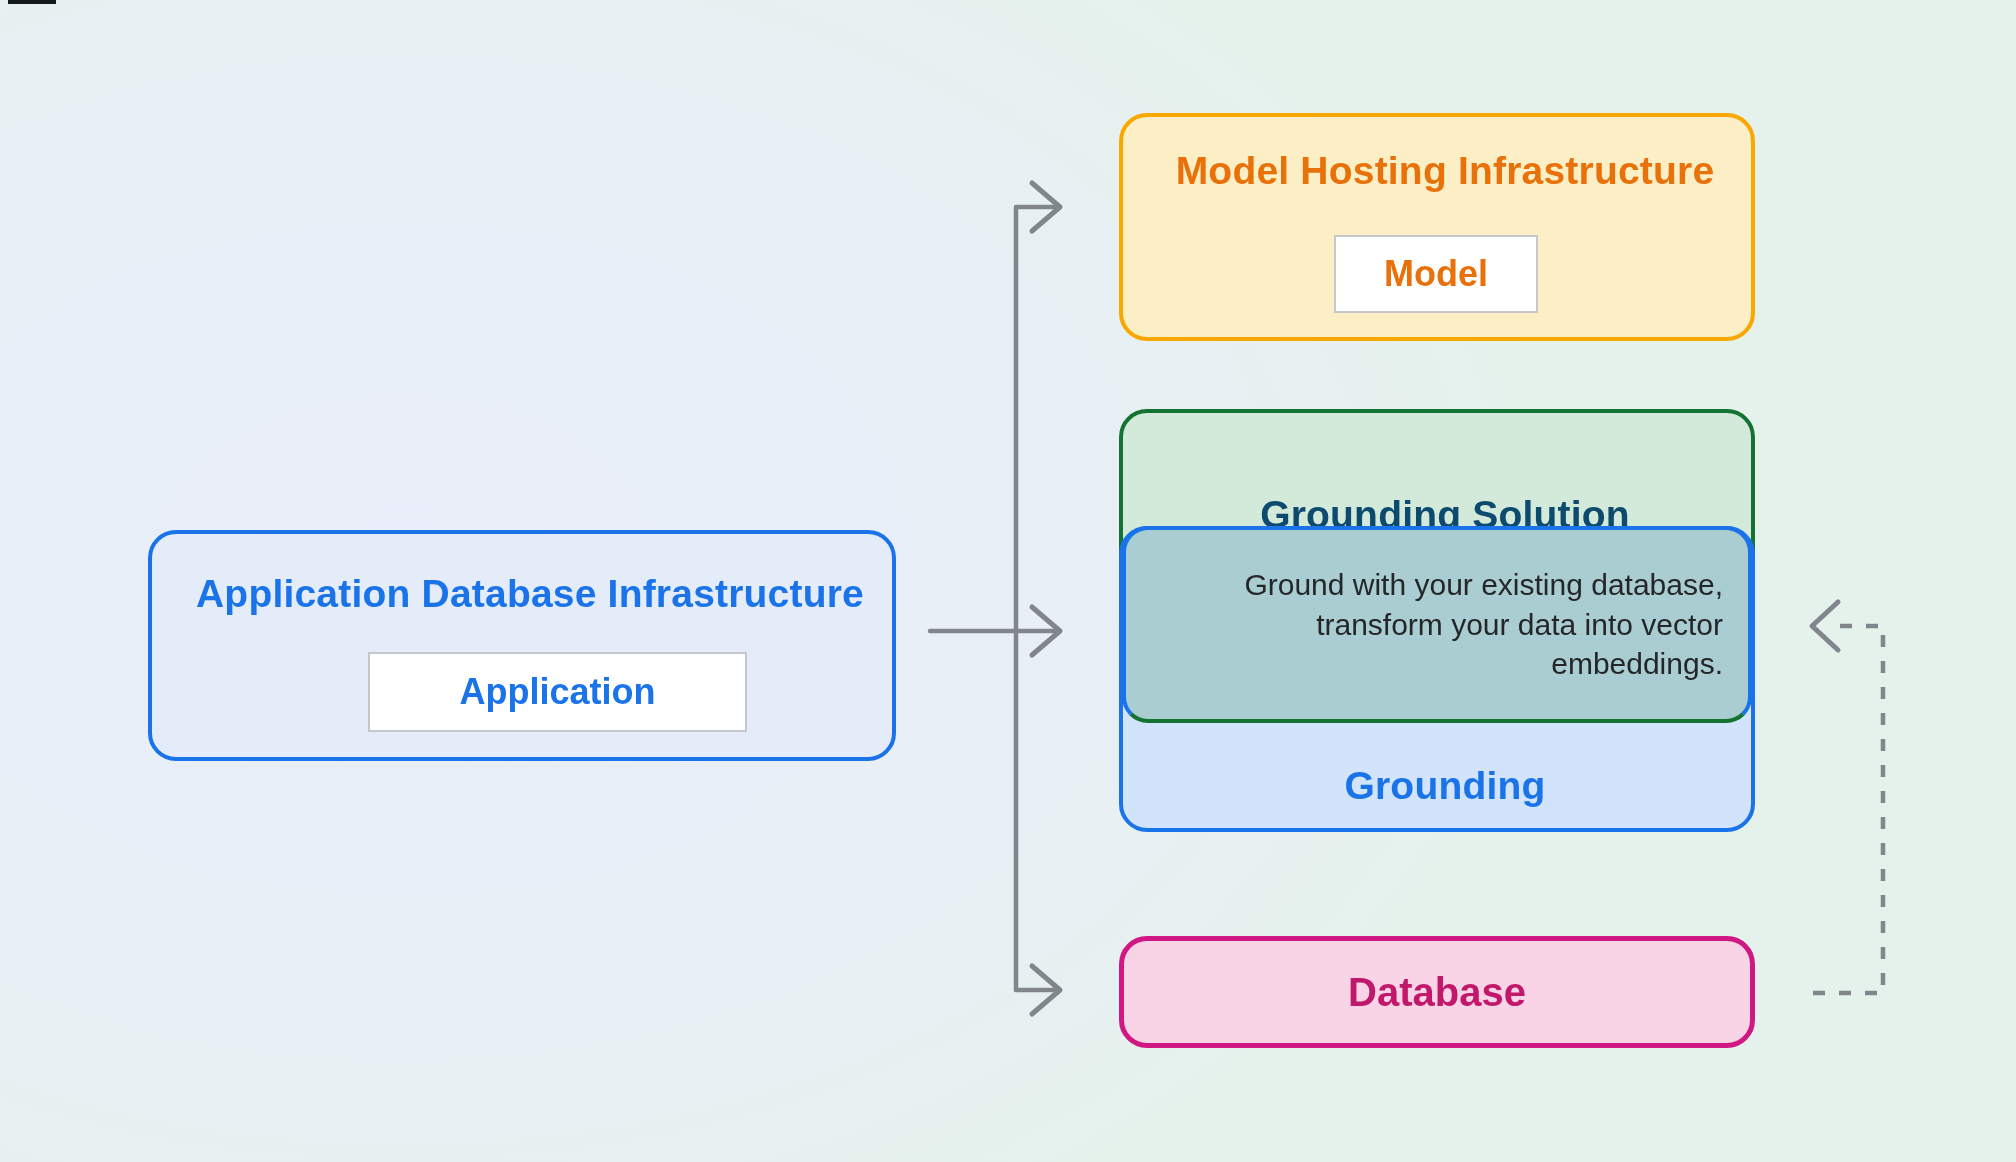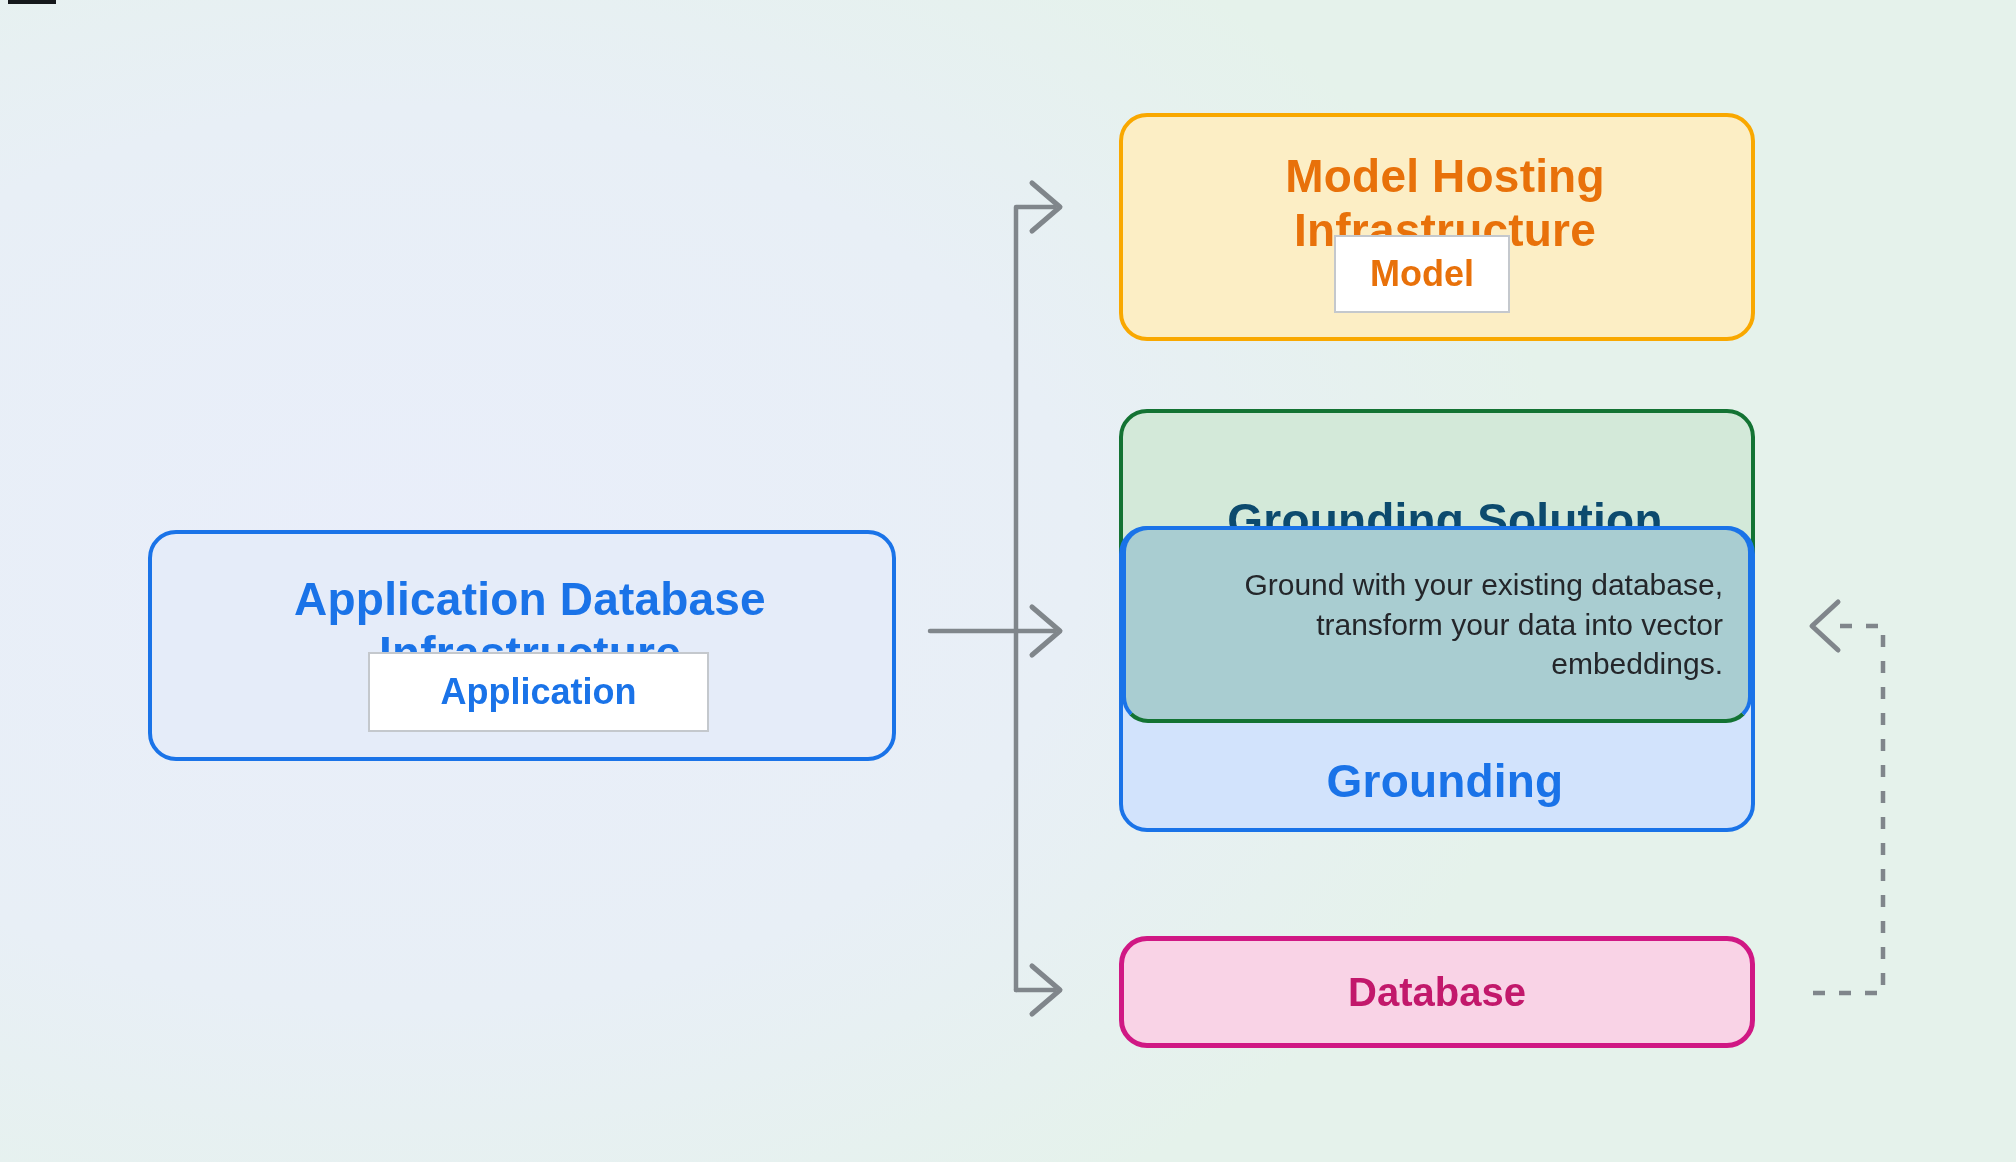--- a/index.html
+++ b/index.html
@@ -18,21 +18,21 @@
     position: absolute;
     box-sizing: border-box;
     border-radius: 28px;
   }
 
   .box-title {
     position: absolute;
     left: 16px; right: 0;
     text-align: center;
     font-weight: bold;
-    font-size: 46px;
+    font-size: 39px;
     letter-spacing: 0.2px;
   }
 
   .chip {
     position: absolute;
     box-sizing: border-box;
     background: #FFFFFF;
     border: 2px solid #C4C8CD;
     display: flex;
     align-items: center;
@@ -41,30 +41,30 @@
     font-size: 36px;
   }
 
   
   #app-box {
     left: 148px; top: 530px; width: 748px; height: 231px;
     border: 4px solid #1A73E8;
     background: #E5ECF9;
   }
   #app-box .box-title { top: 38px; color: #1A73E8; }
-  #app-chip { left: 216px; top: 118px; width: 341px; height: 80px; color: #1A73E8; }
+  #app-chip { left: 216px; top: 118px; width: 379px; height: 80px; color: #1A73E8; }
 
   
   #model-box {
     left: 1119px; top: 113px; width: 636px; height: 228px;
     border: 4px solid #F9A800;
     background: #FCEEC5;
   }
   #model-box .box-title { top: 32px; color: #E8710A; }
-  #model-chip { left: 211px; top: 118px; width: 176px; height: 78px; color: #E8710A; }
+  #model-chip { left: 211px; top: 118px; width: 204px; height: 78px; color: #E8710A; }
 
   
   #grounding-box {
     left: 1119px; top: 409px; width: 636px; height: 311px;
     border: 4px solid #137333;
     background: #D3E9D9;
   }
   #grounding-box .box-title { top: 36px; color: #0c4a6e; margin-top: 44px; }
 
   

